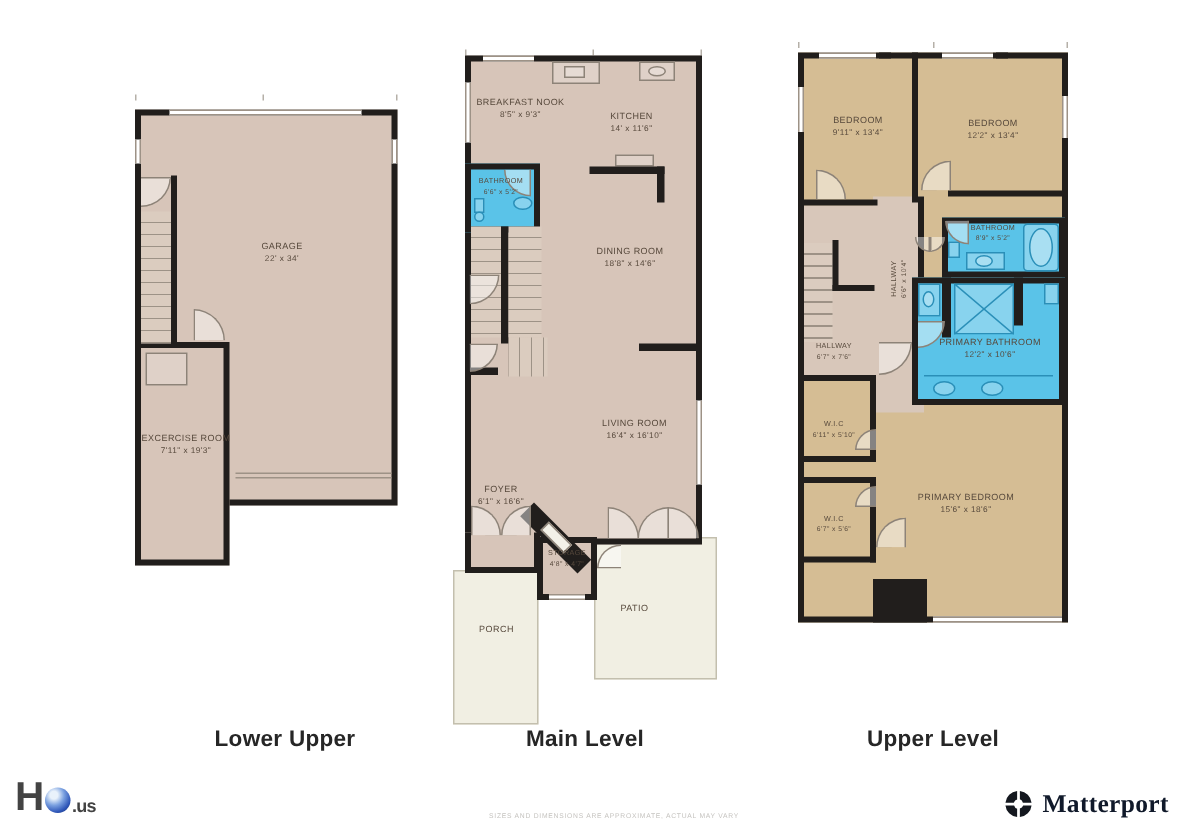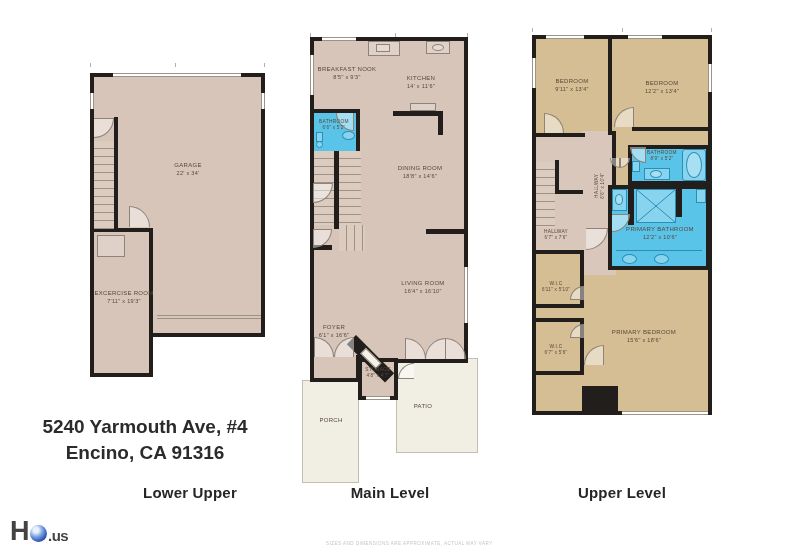--- a/index.html
+++ b/index.html
@@ -31,21 +31,21 @@
   .lbl.sm .rd { font-size:4.5px; }
   .lbl.vert { transform:rotate(-90deg); }
   .lvl-label { position:absolute; width:140px; text-align:center; font-size:15px; font-weight:600;
                color:#262626; letter-spacing:.2px; }
   .address { position:absolute; left:25px; top:414px; width:240px; text-align:center;
              font-size:19px; font-weight:600; color:#2b2b2b; line-height:26px; }
   .home3d { position:absolute; left:10px; top:516px; font-size:27px; font-weight:600; color:#434343;
             letter-spacing:-0.5px; display:flex; align-items:center; }
   .home3d .globe { display:inline-block; width:17px; height:17px; border-radius:50%; margin:4px 1px 0 1px;
             background:radial-gradient(circle at 35% 30%, #e9f2fb 0 16%, #7aa0e0 42%, #2e56b8 70%, #12265e 100%); }
-  .home3d .suffix { font-size:15px; font-weight:600; align-self:flex-end; margin-bottom:3px; }
+  .home3d .suffix { font-size:12px; font-weight:600; align-self:flex-end; margin-bottom:3px; }
   .matterport { position:absolute; left:668px; top:525px; display:flex; align-items:center; gap:5px; }
   .matterport .word { font-family:"Liberation Serif", serif; font-size:17px; font-weight:600;
             color:#10192a; letter-spacing:.2px; }
   .disclaimer { position:absolute; left:326px; top:541px; font-size:4.5px; color:#c6c4c0;
             letter-spacing:.5px; }
 </style>
 </head>
 <body>
 
 <div class="page">
@@ -267,30 +267,37 @@
     <div class="lbl sm" style="left:4px;top:316px;width:48px">
       <span class="rn">W.I.C</span>
       <span class="rd">6'7" x 5'6"</span>
     </div>
     <div class="lbl" style="left:64px;top:301px;width:104px">
       <span class="rn">PRIMARY BEDROOM</span>
       <span class="rd">15'6" x 18'6"</span>
     </div>
   </div>
 
-  <div class="address">
-    <div>5240 Yarmouth Ave, #4</div>
-    <div>Encino, CA 91316</div>
-  </div>
 
   <div class="lvl-label" style="left:120px;top:484px">Lower Upper</div>
   <div class="lvl-label" style="left:552px;top:484px">Upper Level</div>
   <div class="lvl-label" style="left:320px;top:484px">Main Level</div>
 
   <div class="home3d">
     <span>H</span>
       <span class="globe"></span>
       <span class="suffix">.us</span>
   </div>
 
+  <div class="matterport">
+    <svg width="22" height="22" viewBox="0 0 24 24">
+      <g fill="#14181f">
+        <path d="M13 2.5 A9.5 9.5 0 0 1 21.5 11 L15.2 11 A3.6 3.6 0 0 0 13 8.6 Z"></path>
+        <path d="M13 2.5 A9.5 9.5 0 0 1 21.5 11 L15.2 11 A3.6 3.6 0 0 0 13 8.6 Z" transform="rotate(90 12 12)"></path>
+        <path d="M13 2.5 A9.5 9.5 0 0 1 21.5 11 L15.2 11 A3.6 3.6 0 0 0 13 8.6 Z" transform="rotate(180 12 12)"></path>
+        <path d="M13 2.5 A9.5 9.5 0 0 1 21.5 11 L15.2 11 A3.6 3.6 0 0 0 13 8.6 Z" transform="rotate(270 12 12)"></path>
+      </g>
+    </svg>
+    <span class="word">Matterport</span>
+  </div>
 
   <div class="disclaimer">SIZES AND DIMENSIONS ARE APPROXIMATE, ACTUAL MAY VARY</div>
 </div>
 
 </body></html>

